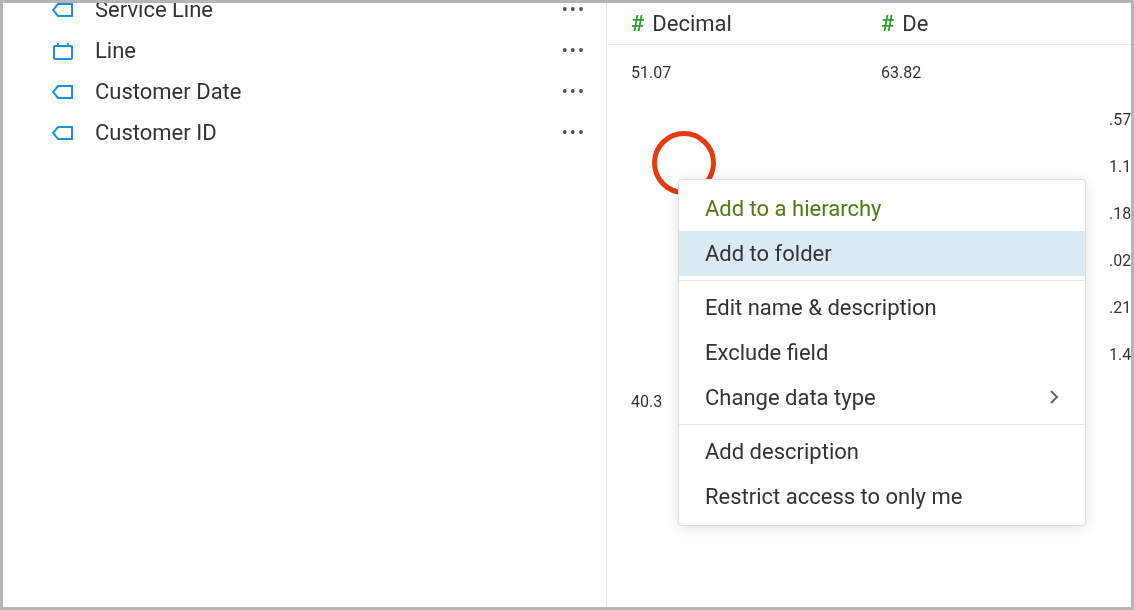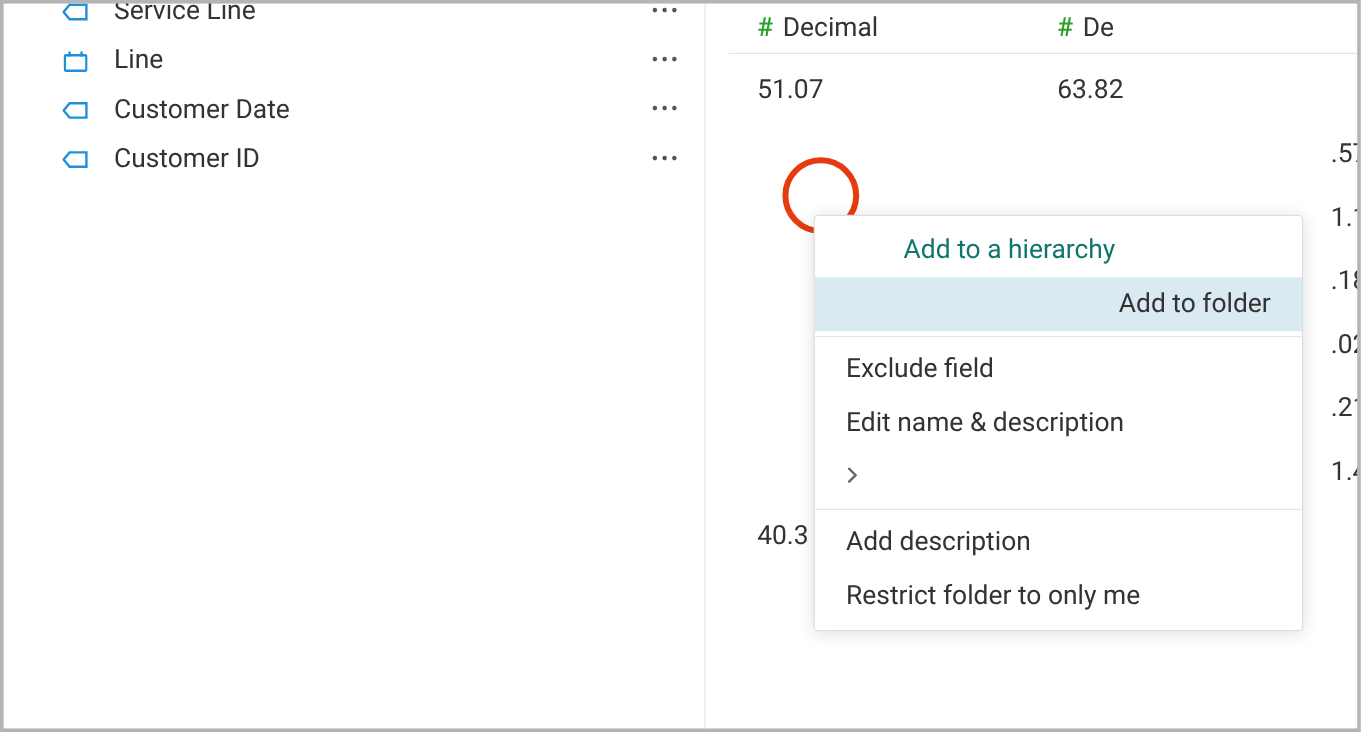--- a/index.html
+++ b/index.html
@@ -15,21 +15,20 @@
       height: 610px;
       position: relative;
       overflow: hidden;
       border: 3px solid #b5b5b5;
     }
     
     .container {
       display: flex;
       width: 100%;
       height: 100%;
-      gap: 19px;
     }
     
     .sidebar {
       width: 755px;
       padding: 0 12px;
       border-right: 1px solid #e6e6e6;
     }
     
     .field-row {
       display: flex;
@@ -98,21 +97,21 @@
     .table-body {
       padding-top: 4px;
     }
     
     .table-row {
       display: flex;
       padding: 8px 0 8px 24px;
     }
     
     .cell {
-      font-size: 22px;
+      font-size: 16px;
       color: #333;
       width: 250px;
       padding: 6px 0;
     }
     
     .cell.partial {
       color: #333;
     }
     
     .context-menu {
@@ -132,28 +131,26 @@
       padding: 10px 26px;
       font-size: 22px;
       color: #333;
       cursor: pointer;
       display: flex;
       align-items: center;
       justify-content: space-between;
     }
     
     .menu-item.disabled {
-      color: #0f766e;
+      color: #4d7c0f;
       cursor: default;
-      margin-left: 48px;
     }
     
     .menu-item.selected {
       background: #d9eaf2;
-      justify-content: flex-end;
     }
     
     .menu-separator {
       height: 1px;
       background: #e6e6e6;
       margin: 4px 0;
     }
     
     .chevron {
       color: #666;
@@ -284,32 +281,33 @@
 
 <div class="context-menu">
   <div class="menu-item disabled">
     <span>Add to a hierarchy</span>
   </div>
   <div class="menu-item selected">
     <span>Add to folder</span>
   </div>
   <div class="menu-separator"></div>
   <div class="menu-item">
+    <span>Edit name &amp; description</span>
+  </div>
+  <div class="menu-item">
     <span>Exclude field</span>
   </div>
   <div class="menu-item">
-    <span>Edit name &amp; description</span>
-  </div>
-  <div class="menu-item">
+    <span>Change data type</span>
     <span class="chevron">
       <svg width="10" height="16" viewBox="0 0 10 16" stroke="#666" stroke-width="2" fill="none">
         <path d="M2 2 L8 8 L2 14"></path>
       </svg>
     </span>
   </div>
   <div class="menu-separator"></div>
   <div class="menu-item">
     <span>Add description</span>
   </div>
   <div class="menu-item">
-    <span>Restrict folder to only me</span>
+    <span>Restrict access to only me</span>
   </div>
 </div>
 
 </body></html>

